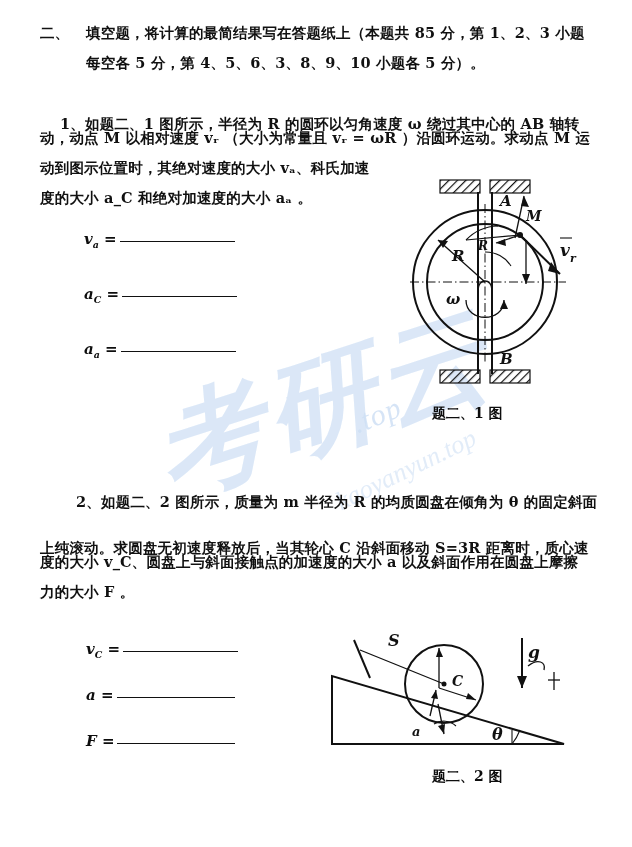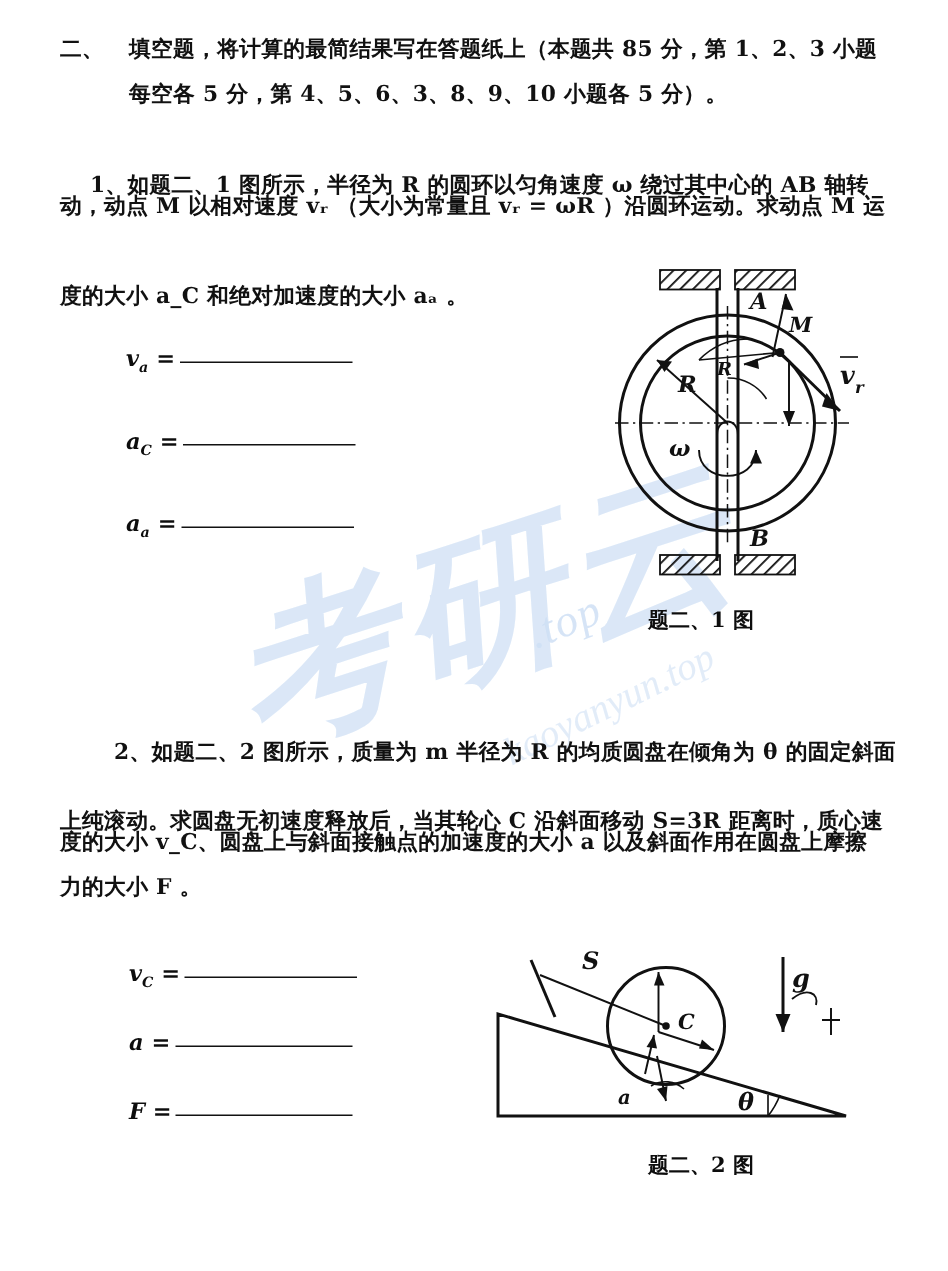--- a/index.html
+++ b/index.html
@@ -136,20 +136,21 @@
   <div class="watermark wm-big">考研云</div>
   <div class="watermark wm-url">.top</div>
   <div class="watermark wm-url2">kaoyanyun.top</div>
 
   <div class="txt heading" style="left:40px; top:18px;">二、</div>
   <div class="txt heading" style="left:86px; top:18px;">填空题，将计算的最简结果写在答题纸上（本题共 85 分，第 1、2、3 小题</div>
   <div class="txt heading" style="left:86px; top:48px;">每空各 5 分，第 4、5、6、3、8、9、10 小题各 5 分）。</div>
 
   <div class="txt" style="left:60px; top:93px;margin-top:16px;">1、如题二、1 图所示，半径为 R 的圆环以匀角速度 ω 绕过其中心的 AB 轴转</div>
   <div class="txt" style="left:40px; top:123px;">动，动点 M 以相对速度 vᵣ （大小为常量且 vᵣ = ωR ）沿圆环运动。求动点 M 运</div>
+  <div class="txt" style="left:40px; top:153px;">动到图示位置时，其绝对速度的大小 vₐ、科氏加速</div>
   <div class="txt" style="left:40px; top:183px;">度的大小 a_C 和绝对加速度的大小 aₐ 。</div>
 
   <div class="blank-row" style="left:84px; top:230px;">
     <span class="blank-label">
       <span>v</span><span class="sub">a</span> =
     </span>
     <span class="blank-line"></span>
   </div>
 
   <div class="blank-row" style="left:84px; top:285px;">

